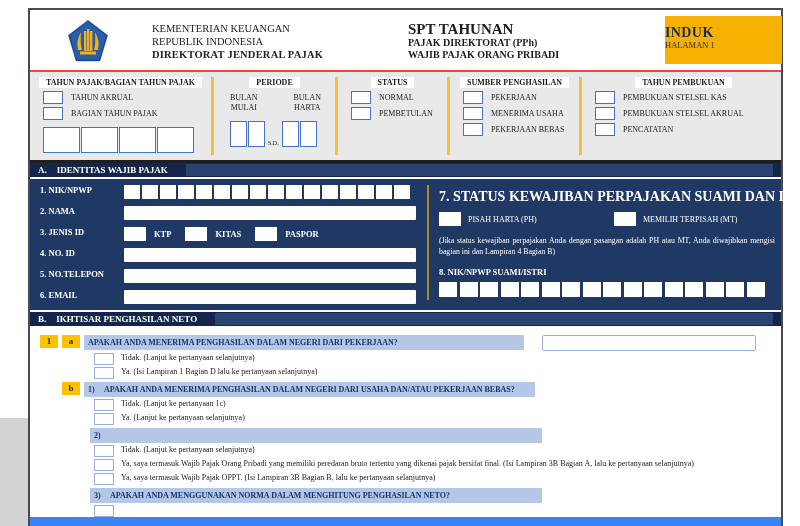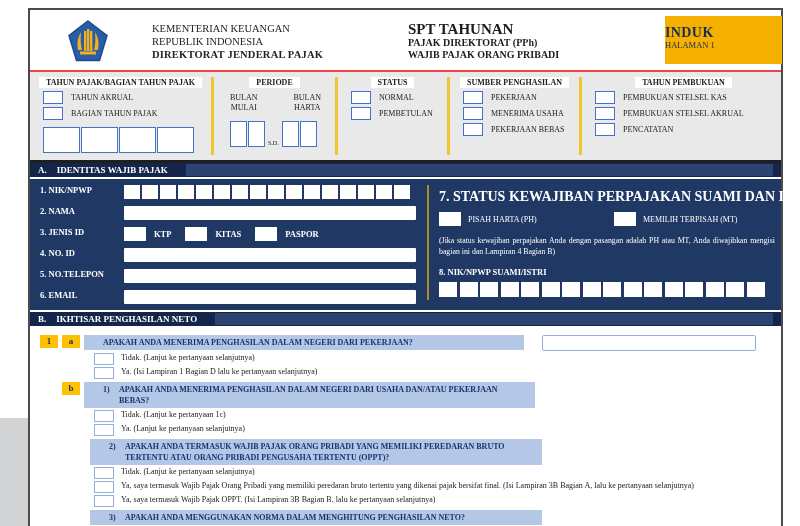--- a/index.html
+++ b/index.html
@@ -78,21 +78,21 @@
   .npwp8 { margin-top:5px; }
 
   
   .secB { border-top:2px solid #ffffff; background:#fff; color:#1c1c1c; }
   .bbody { padding-top:4px; font-size:8px; }
   .qrow { display:flex; align-items:flex-start; margin:3px 0 0 10px; }
   .badge { width:18px; height:13px; background:#FFC000; color:#17356b; font-weight:bold;
            font-size:9px; text-align:center; line-height:13px; flex:none; margin-right:4px; }
   .spacer1 { width:22px; flex:none; }  
   .qhl { background:#B4C7E7; color:#17356b; font-weight:bold; line-height:11px;
-         padding:2px 6px 2px 19px; display:flex; }
+         padding:2px 6px 2px 4px; display:flex; }
   .qhl .qnum { width:16px; flex:none; }
   .qhl .qtext { flex:1; }
   .w1 { width:440px; } .w2 { width:451px; } .w3 { width:452px; }
   .freeinput { margin-left:18px; width:214px; height:16px; background:#fff;
                border:1.5px solid #95AFD8; border-radius:2px; flex:none; }
   .ans { display:flex; align-items:flex-start; margin:2px 0 0 56px;padding-left:8px; }
   .acb { width:20px; height:12px; background:#fff; border:1.5px solid #95AFD8; flex:none; margin-right:7px; margin-top:0; }
   .atext { line-height:10.5px; max-width:606px; }
   .ml50 { margin-left:50px; }
 </style>
@@ -356,21 +356,20 @@
         <div class="atext">Tidak. (Lanjut ke pertanyaan 1c)</div>
       </div>
       <div class="ans">
         <div class="acb"></div>
         <div class="atext">Ya. (Lanjut ke pertanyaan selanjutnya)</div>
       </div>
 
       <div class="qrow">
         <div class="qhl w3 ml50">
           <div class="qnum">2)</div>
-          <div class="qtext">APAKAH ANDA TERMASUK WAJIB PAJAK ORANG PRIBADI YANG MEMILIKI PEREDARAN BRUTO TERTENTU ATAU ORANG PRIBADI PENGUSAHA TERTENTU (OPPT)?</div>
         </div>
       </div>
       <div class="ans">
         <div class="acb"></div>
         <div class="atext">Tidak. (Lanjut ke pertanyaan selanjutnya)</div>
       </div>
       <div class="ans">
         <div class="acb"></div>
         <div class="atext">Ya, saya termasuk Wajib Pajak Orang Pribadi yang memiliki peredaran bruto tertentu yang dikenai pajak bersifat final. (Isi Lampiran 3B Bagian A, lalu ke pertanyaan selanjutnya)</div>
       </div>

